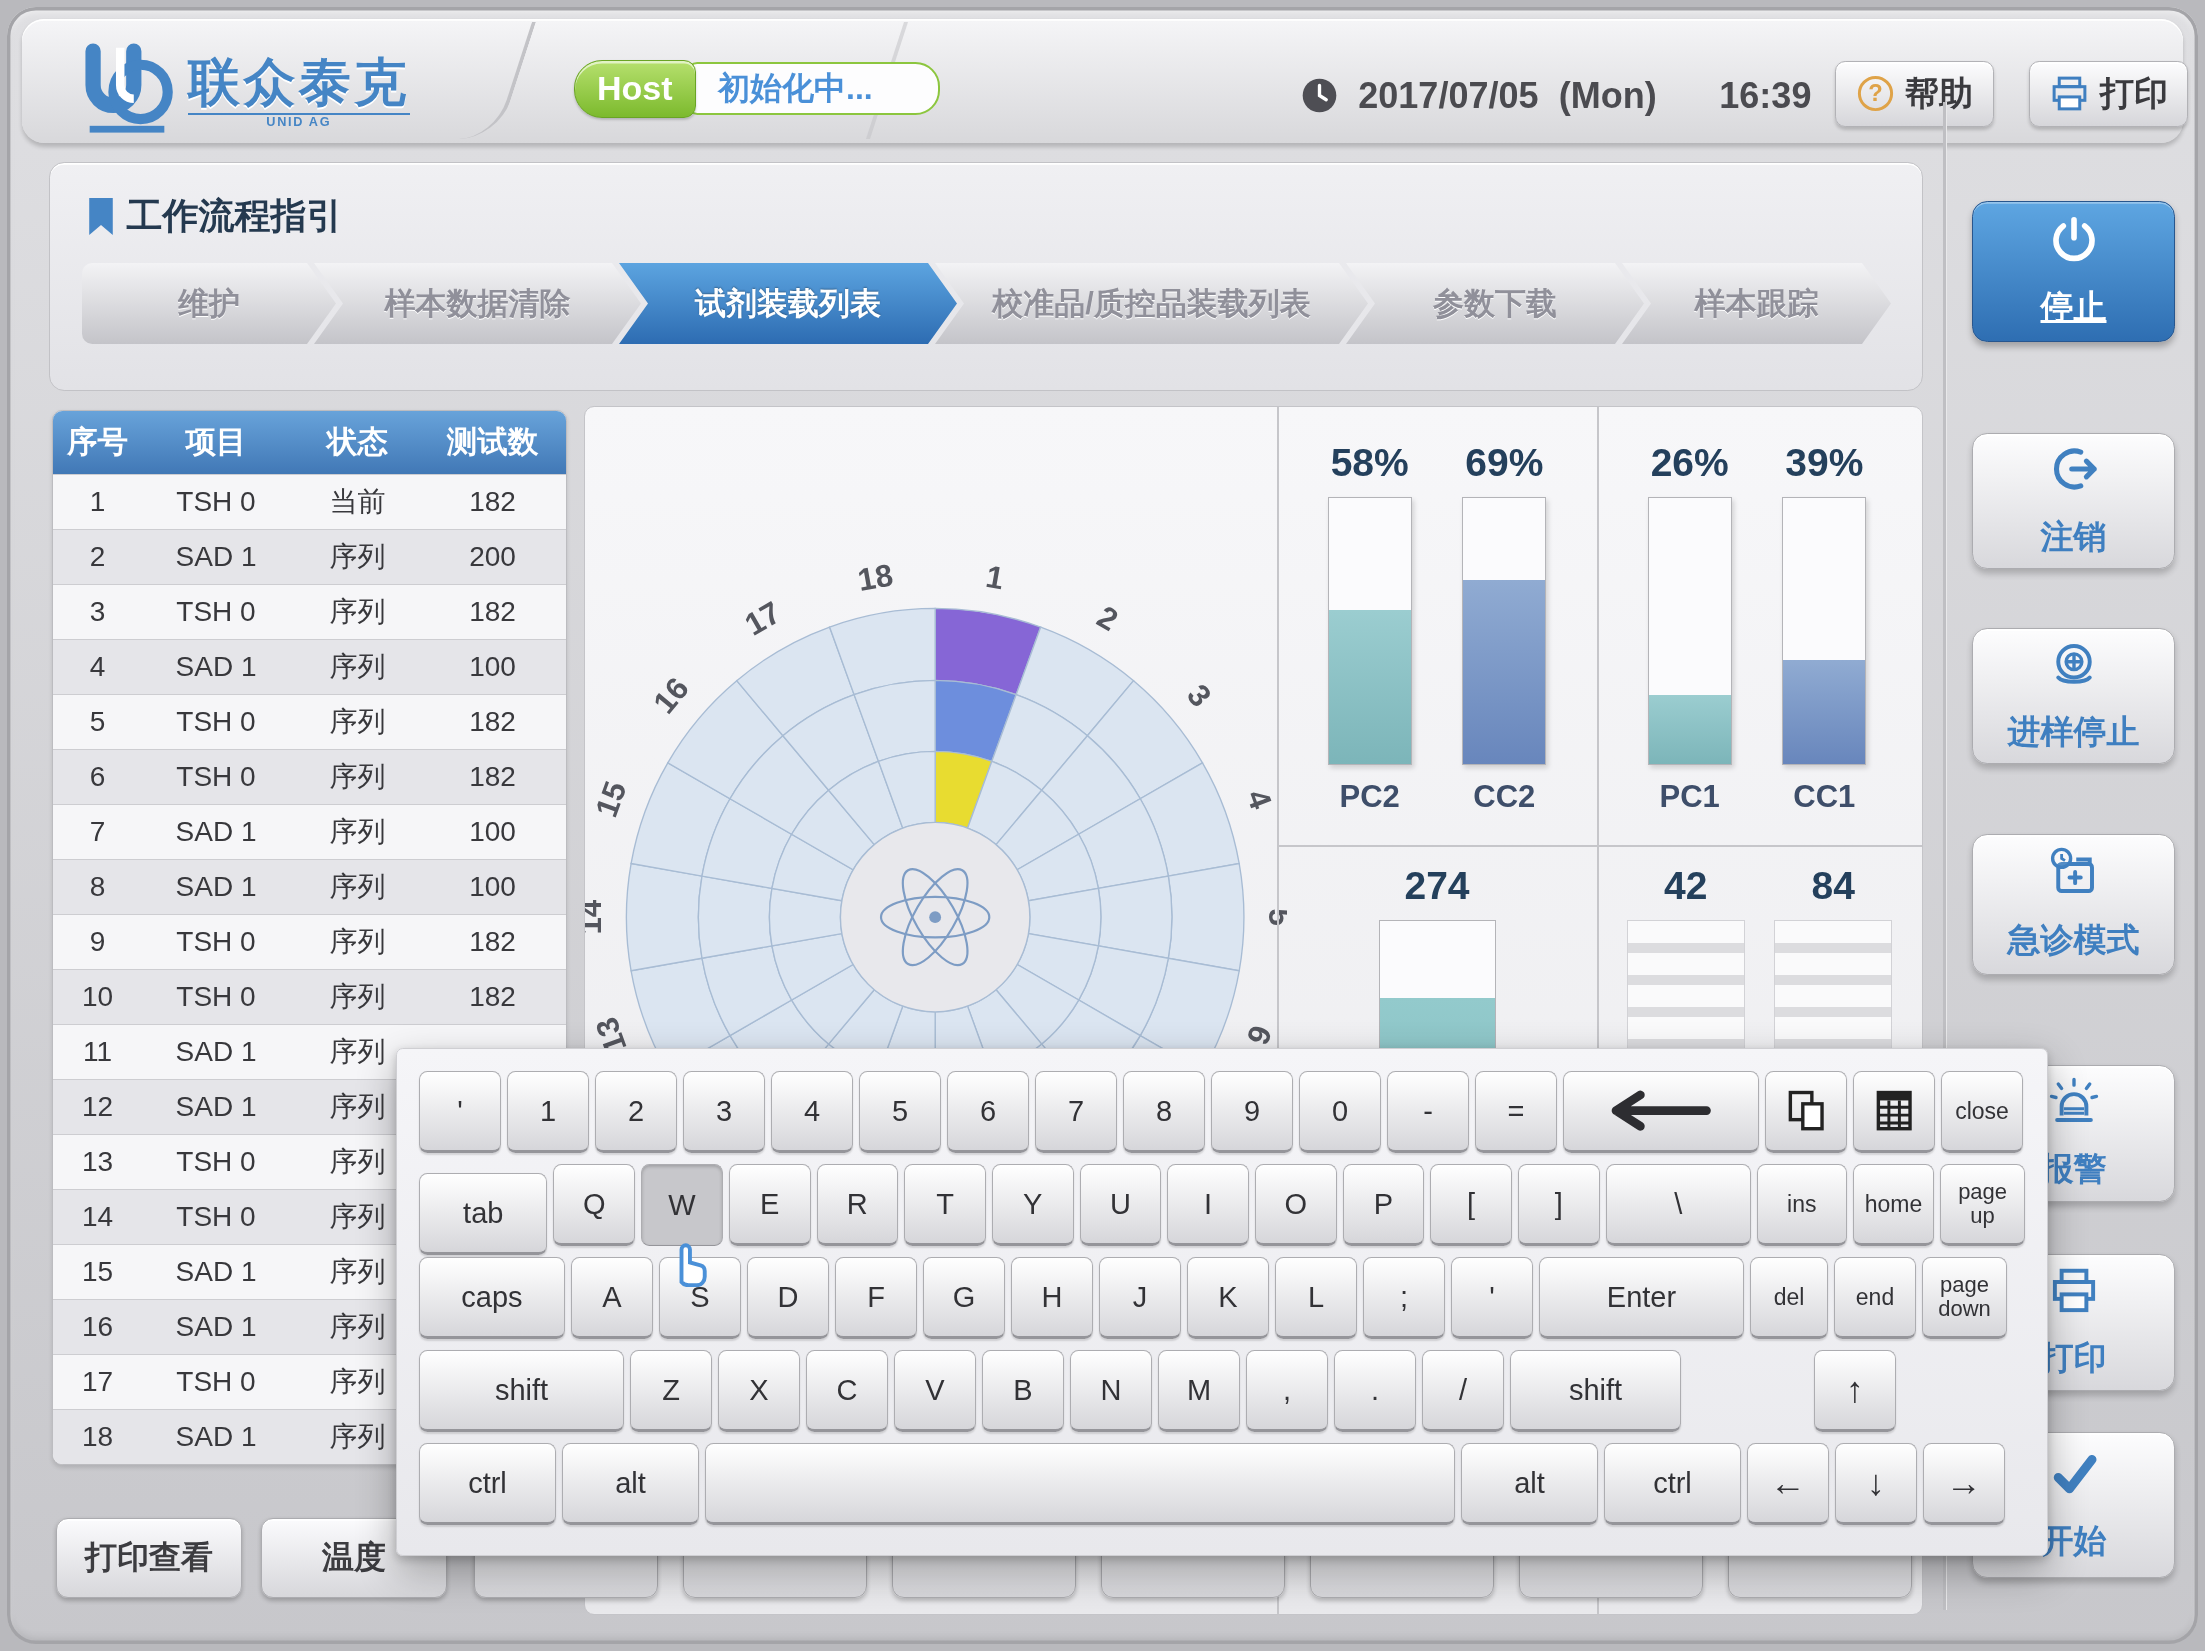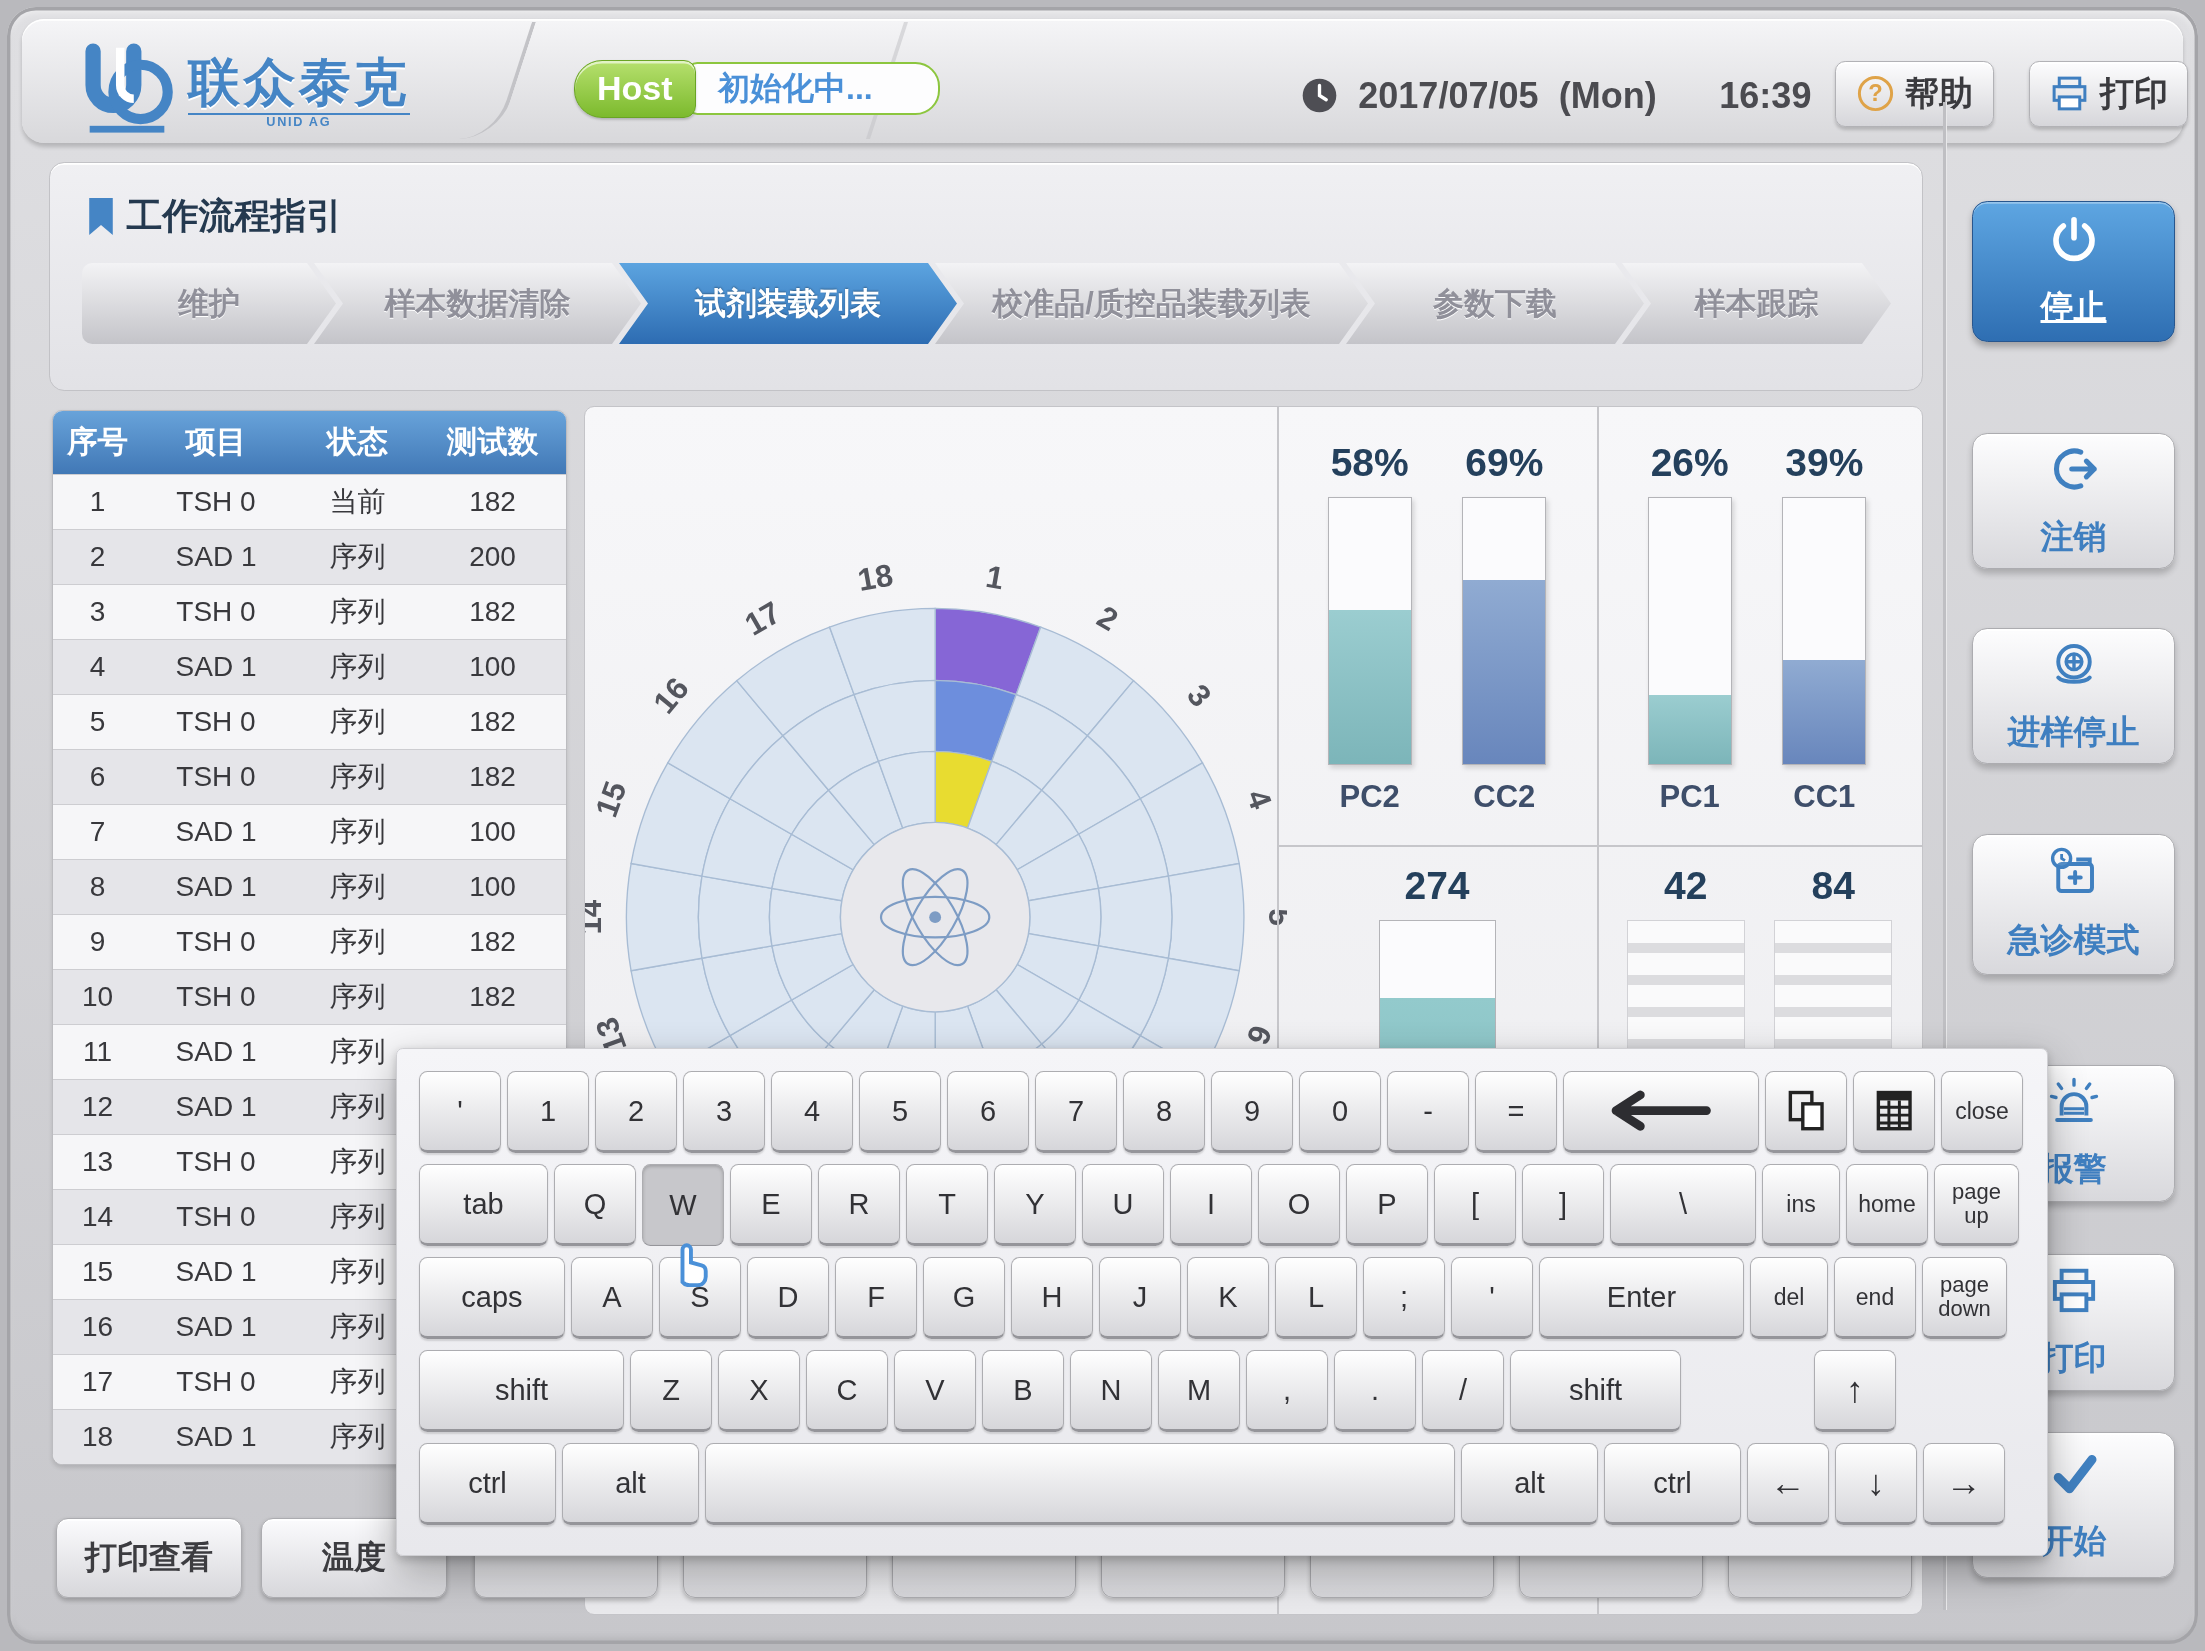--- a/index.html
+++ b/index.html
@@ -575,37 +575,37 @@
       <div class="key" style="width: 82px;">
         <svg viewBox="0 0 40 40">
           <rect x="6" y="4" width="28" height="32" fill="none" stroke="#222" stroke-width="3"></rect>
           <rect x="6" y="4" width="28" height="7" fill="#222"></rect>
           <path d="M6 17h28M6 24h28M6 31h28M15.3 11v25M24.6 11v25" stroke="#222" stroke-width="2.6"></path>
         </svg>
       </div>
       <div class="key small" style="width: 82px;">close</div>
     </div>
     <div class="kb-row">
-      <div class="key" style="width: 129px;">tab</div>
+      <div class="key" style="width: 129px; margin-top: 9px;">tab</div>
       <div class="key" style="width: 82px;">Q</div>
       <div class="key pressed" style="width: 82px;">W<span class="hand"><svg viewBox="0 0 24 30">
             <path d="M8 27V7a2.6 2.6 0 0 1 5.2 0v8l6.5 1.8c1.6.5 2.6 1.8 2.6 3.4v3.6c0 2.8-2 5.2-5 5.2h-5c-1.8 0-3.4-.8-4.3-2z" fill="#fff" stroke="#4a90d8" stroke-width="2.4"></path>
           </svg></span></div>
       <div class="key" style="width: 82px;">E</div>
       <div class="key" style="width: 82px;">R</div>
       <div class="key" style="width: 82px;">T</div>
       <div class="key" style="width: 82px;">Y</div>
       <div class="key" style="width: 82px;">U</div>
       <div class="key" style="width: 82px;">I</div>
       <div class="key" style="width: 82px;">O</div>
       <div class="key" style="width: 82px;">P</div>
       <div class="key" style="width: 82px;">[</div>
       <div class="key" style="width: 82px;">]</div>
       <div class="key" style="width: 146px;">\</div>
-      <div class="key small" style="width: 78px;">ins</div>
+      <div class="key small" style="width: 90px;">ins</div>
       <div class="key small" style="width: 82px;">home</div>
       <div class="key small two" style="width: 85px;">page
 up</div>
     </div>
     <div class="kb-row">
       <div class="key" style="width: 146px;">caps</div>
       <div class="key" style="width: 82px;">A</div>
       <div class="key" style="width: 82px;">S</div>
       <div class="key" style="width: 82px;">D</div>
       <div class="key" style="width: 82px;">F</div>

